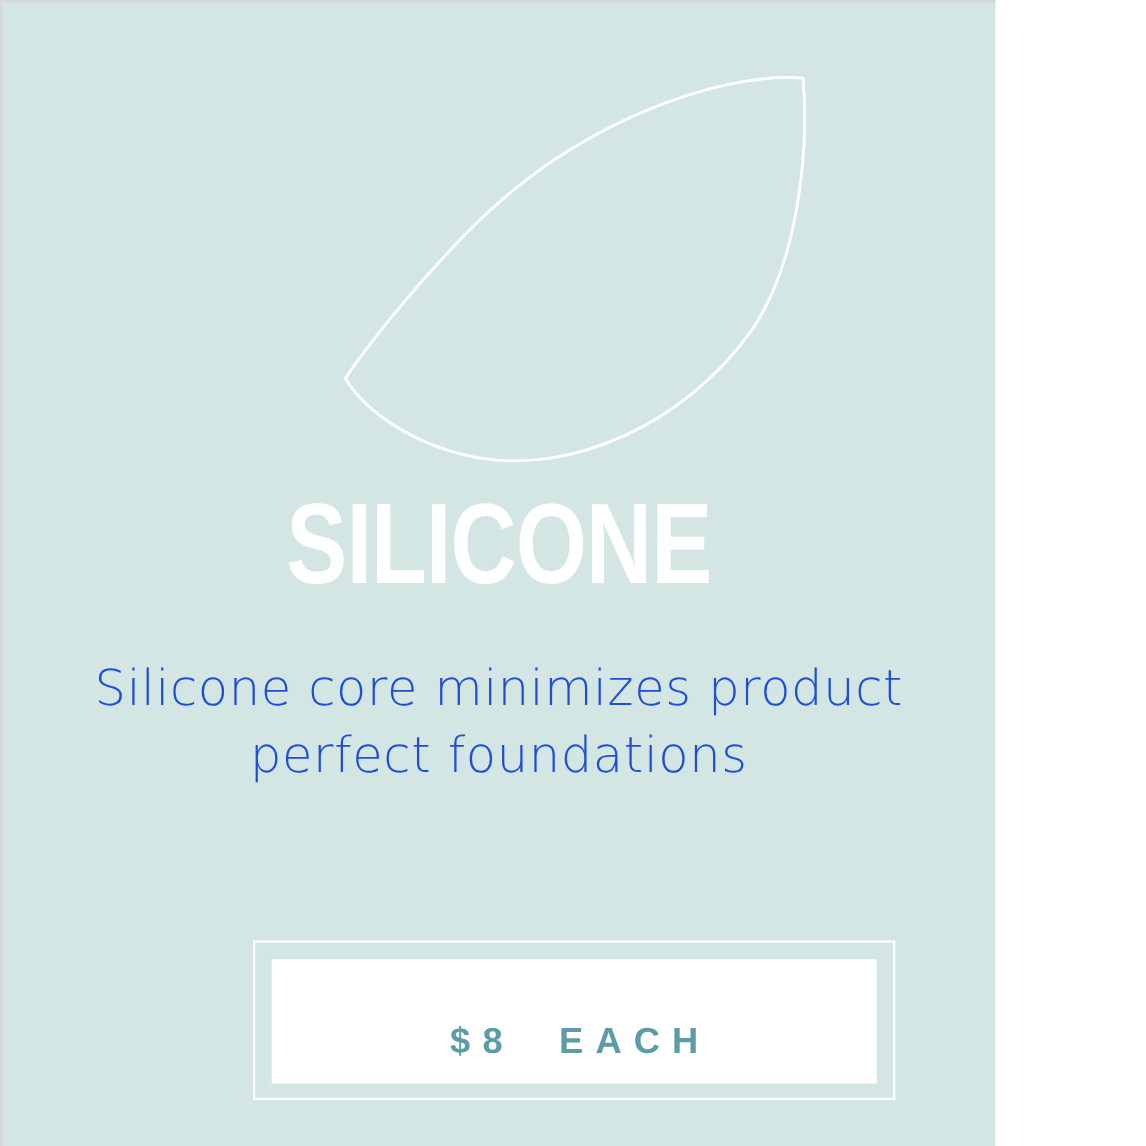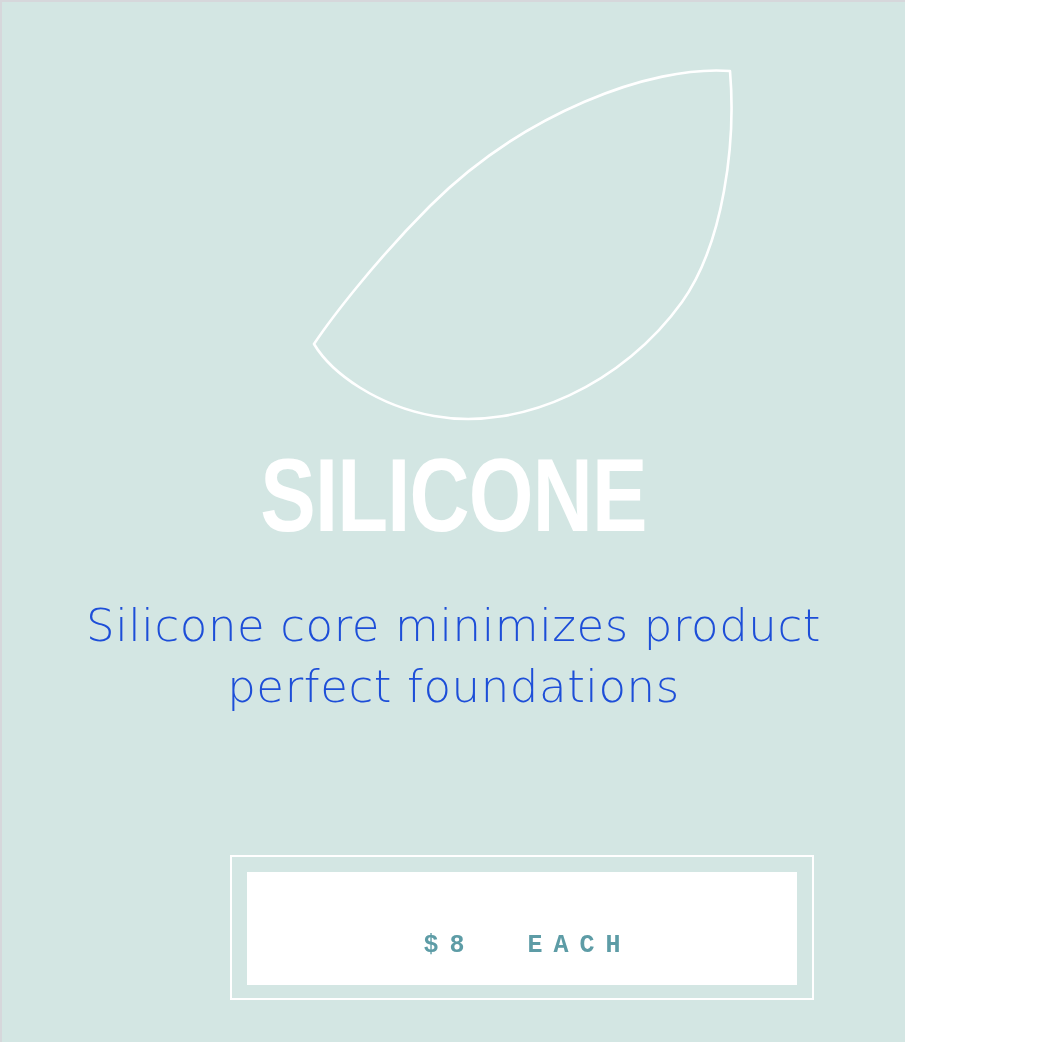--- a/index.html
+++ b/index.html
@@ -90,22 +90,22 @@
     top: 15px;
     right: 15px;
     bottom: 13px;
     background: #ffffff;
     display: flex;
     align-items: center;
     justify-content: center;
     cursor: pointer;
   }
   .price-label {
-    font-family: Liberation Mono, monospace;
-    font-size: 25px;
+    font-family: Liberation Sans, sans-serif;
+    font-size: 33px;
     line-height: 33px;
     letter-spacing: 11px;
     text-indent: 11px;
     color: var(--accent, #5d9ca6);
     white-space: nowrap;
     margin-top: 34px;
   }
   .price-label .amount {
     font-weight: 700;
   }

